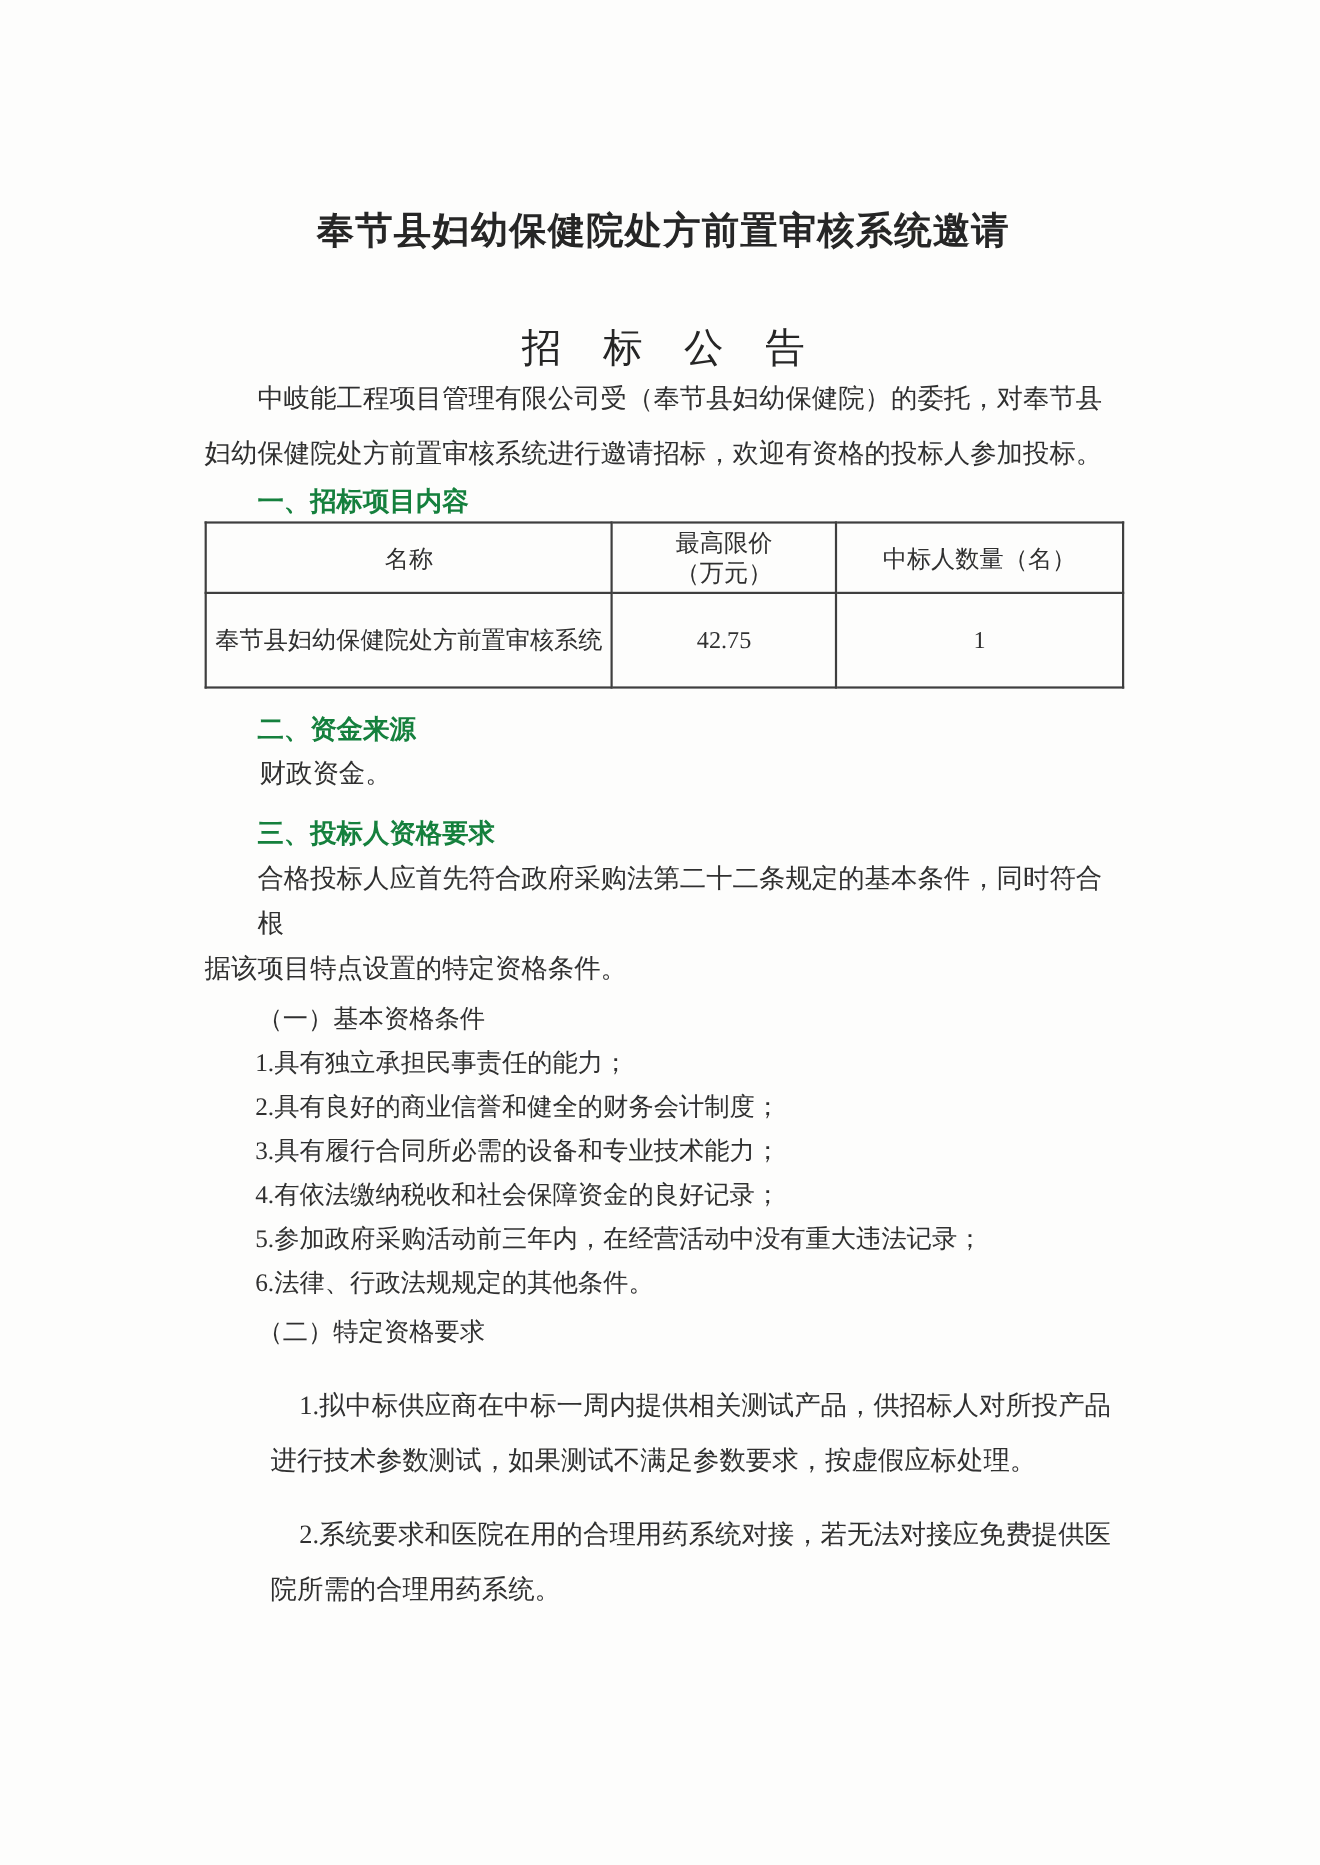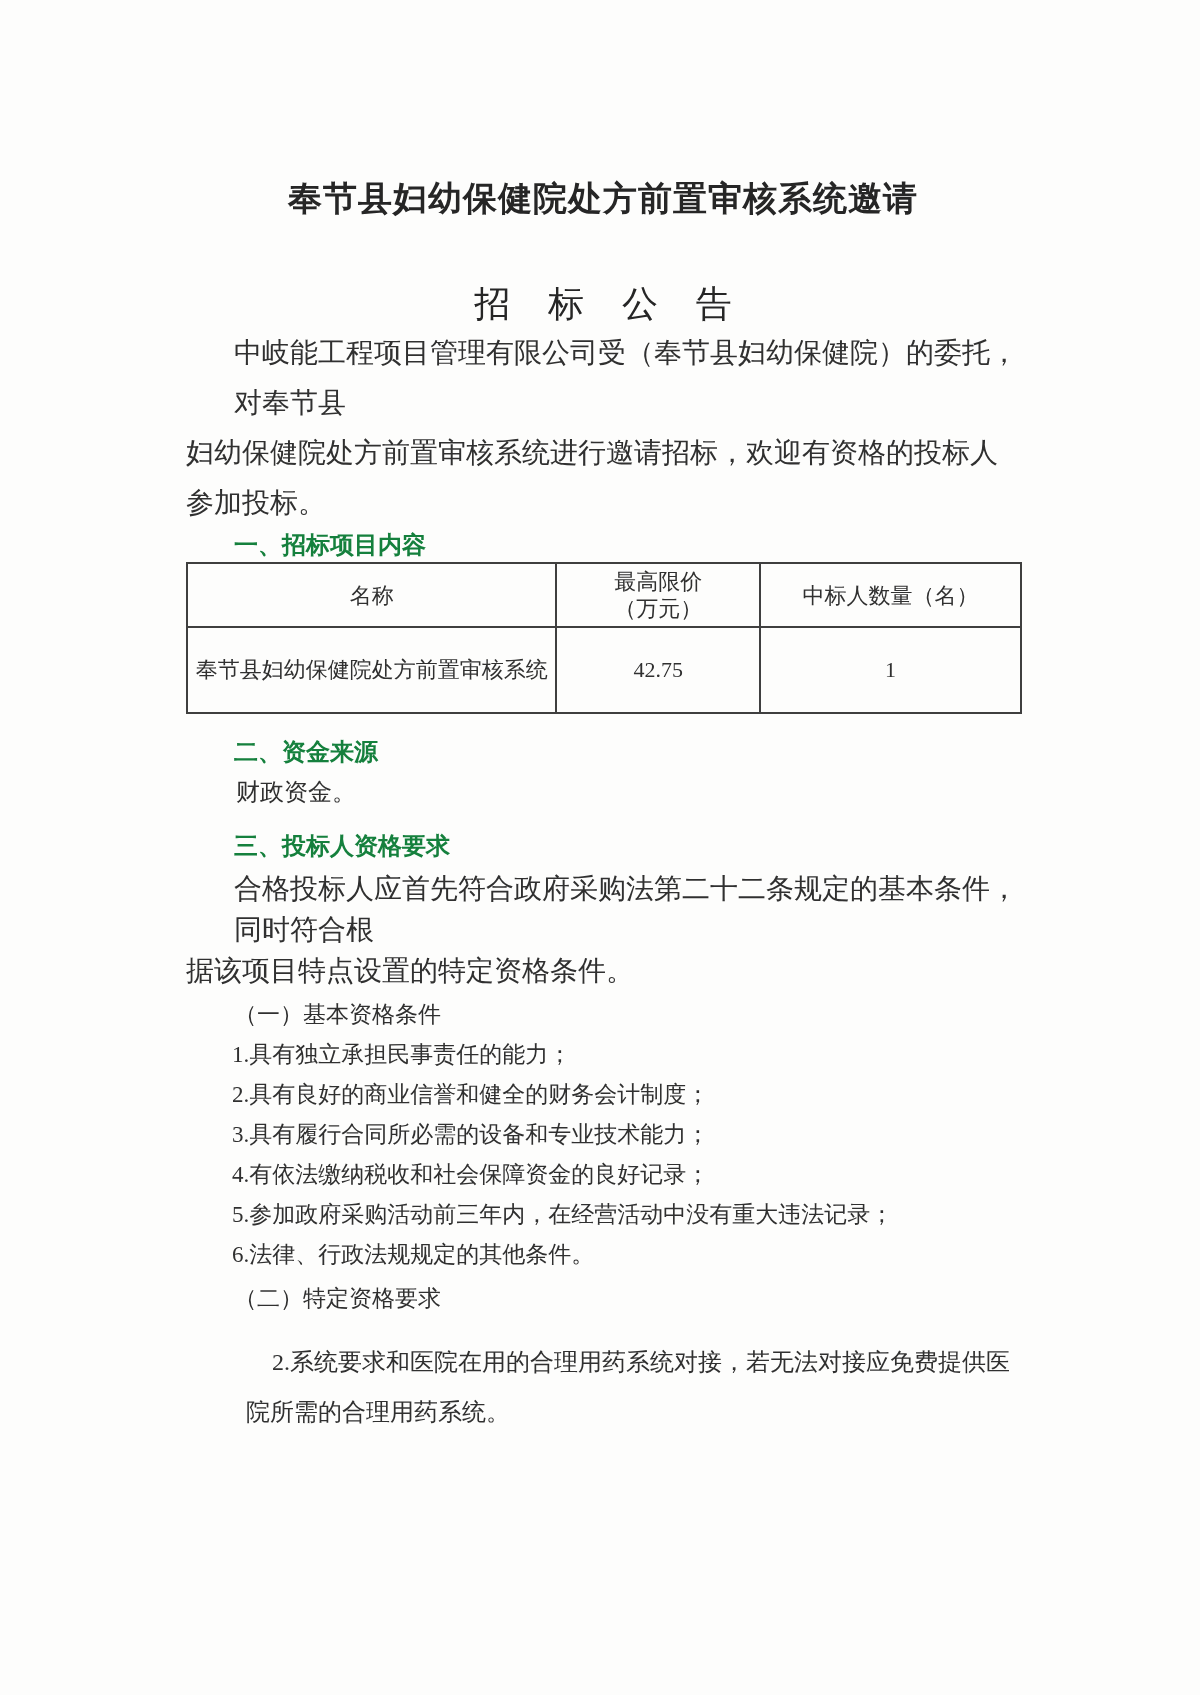--- a/index.html
+++ b/index.html
@@ -9,21 +9,21 @@
     color: #2e2e2e;
   }
   .page {
     position: relative;
     width: 1200px;
     height: 1695px;
     margin: 0 auto;
     background: #fdfdfc;
     overflow: hidden;
     box-sizing: border-box;
-    padding: 4px 180px 0 186px; 
+    padding: 16px 180px 0 186px; 
   }
   
   .doc-title {
     margin-top: 172px;
     text-align: center;
     font-size: 34px;
     line-height: 46px;
     font-weight: 700;
     color: #262626;
     letter-spacing: 1px;
@@ -33,21 +33,21 @@
     margin-top: 58px;
     text-align: center;
     font-size: 36px;
     line-height: 48px;
     font-weight: 400;
     color: #262626;
     letter-spacing: 1.05em;
     text-indent: 1.05em; 
     white-space: nowrap;
   }
-  .para { font-size: 28px; color: #303030; }
+  .para { font-size: 24px; color: #303030; font-family: Liberation Mono, monospace; }
   .para .line { line-height: 50px; }
   .para .line.cont { }
   .indent2 { padding-left: 48px; }
   .sec-heading {
     font-family: "Liberation Sans", "DejaVu Sans", sans-serif;
     font-weight: 700;
     font-size: 24px;
     color: #15803d;
     padding-left: 48px;
   }
@@ -167,20 +167,24 @@
     <div class="basic-item">1.具有独立承担民事责任的能力；</div>
     <div class="basic-item">2.具有良好的商业信誉和健全的财务会计制度；</div>
     <div class="basic-item">3.具有履行合同所必需的设备和专业技术能力；</div>
     <div class="basic-item">4.有依法缴纳税收和社会保障资金的良好记录；</div>
     <div class="basic-item">5.参加政府采购活动前三年内，在经营活动中没有重大违法记录；</div>
     <div class="basic-item">6.法律、行政法规规定的其他条件。</div>
   </div>
 
   <div class="sub-heading">（二）特定资格要求</div>
 
+  <div class="sp-block sp-1">
+    <div class="line sp-first-deep">1.拟中标供应商在中标一周内提供相关测试产品，供招标人对所投产品</div>
+    <div class="line sp-cont-deep">进行技术参数测试，如果测试不满足参数要求，按虚假应标处理。</div>
+  </div>
 
   <div class="sp-block sp-2">
     <div class="line sp-first-deep">2.系统要求和医院在用的合理用药系统对接，若无法对接应免费提供医</div>
     <div class="line sp-cont-deep">院所需的合理用药系统。</div>
   </div>
 
 
 </div>
 
 </body></html>

